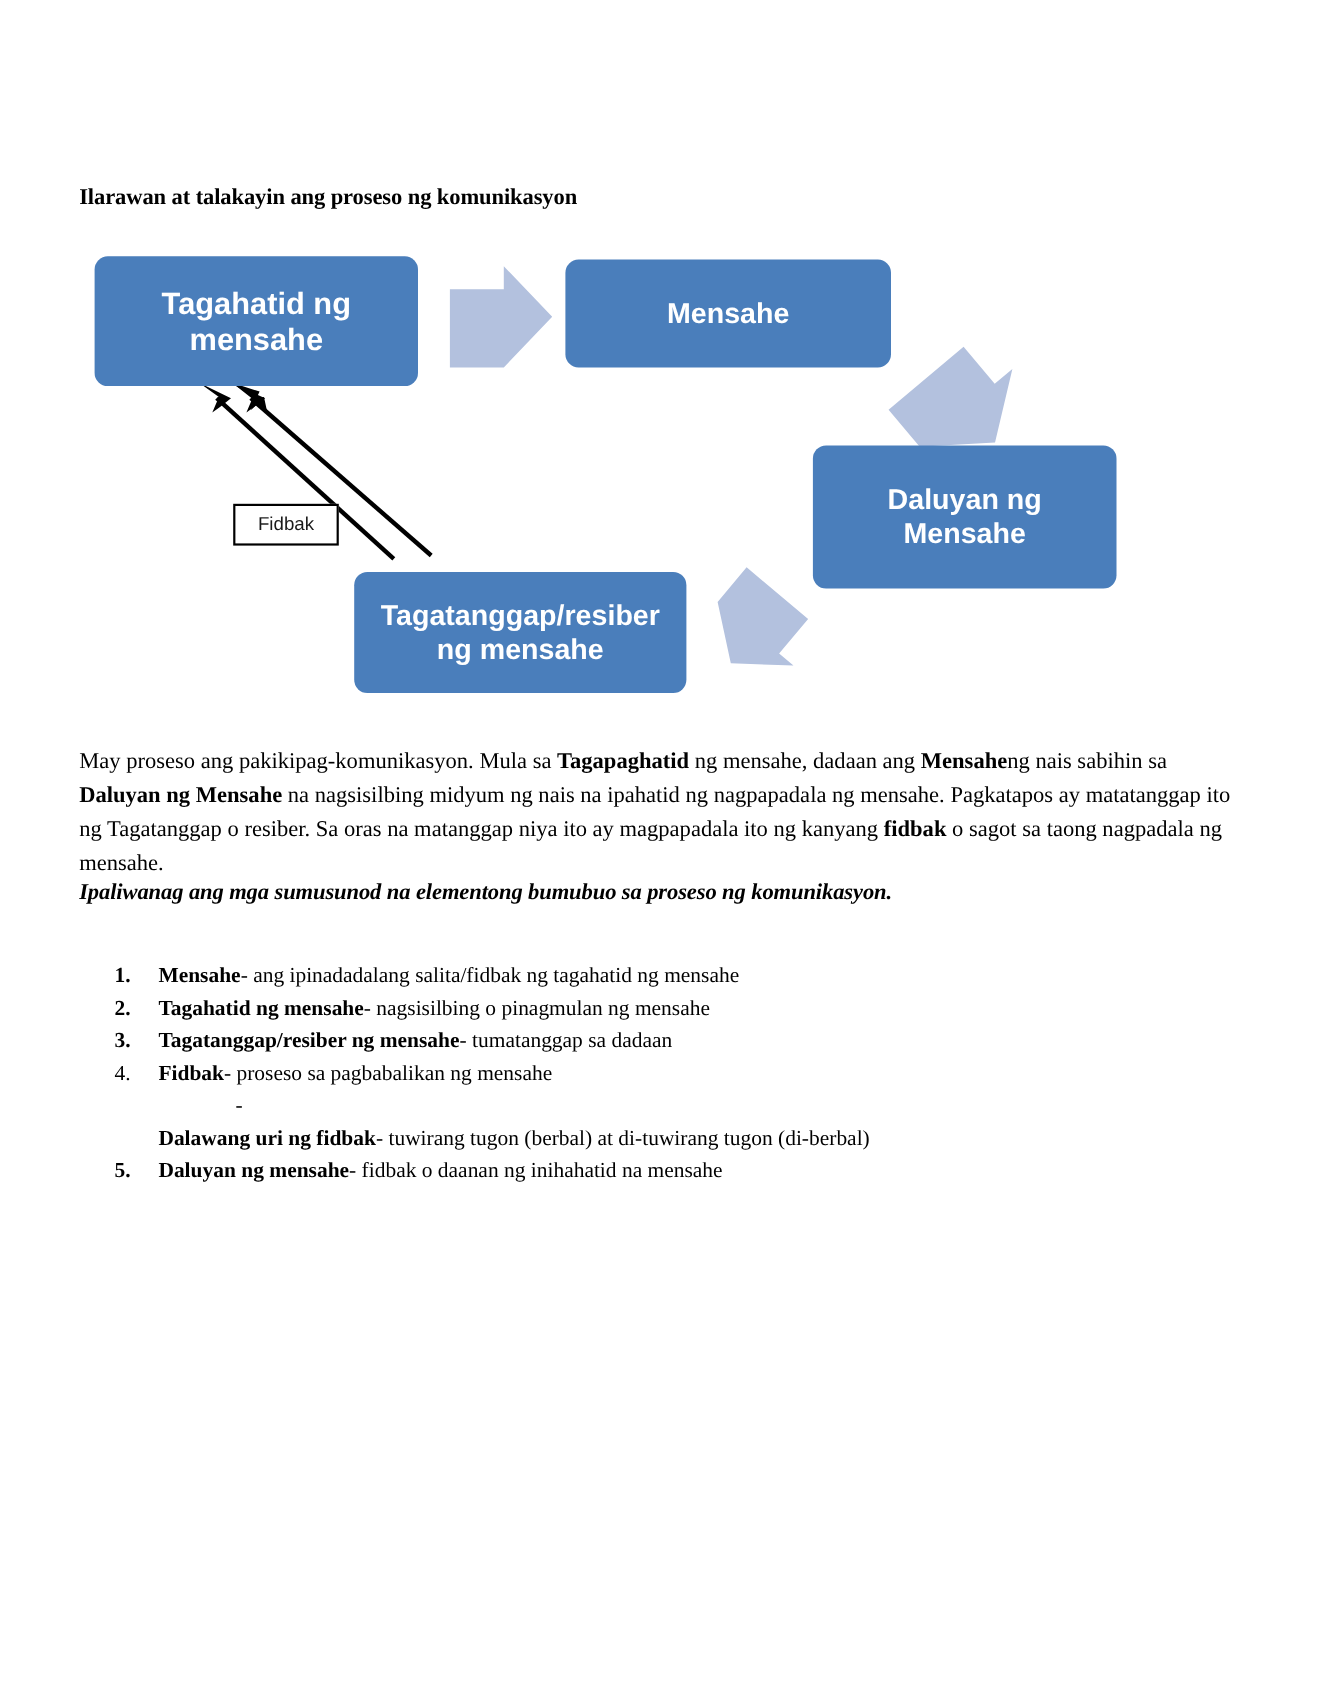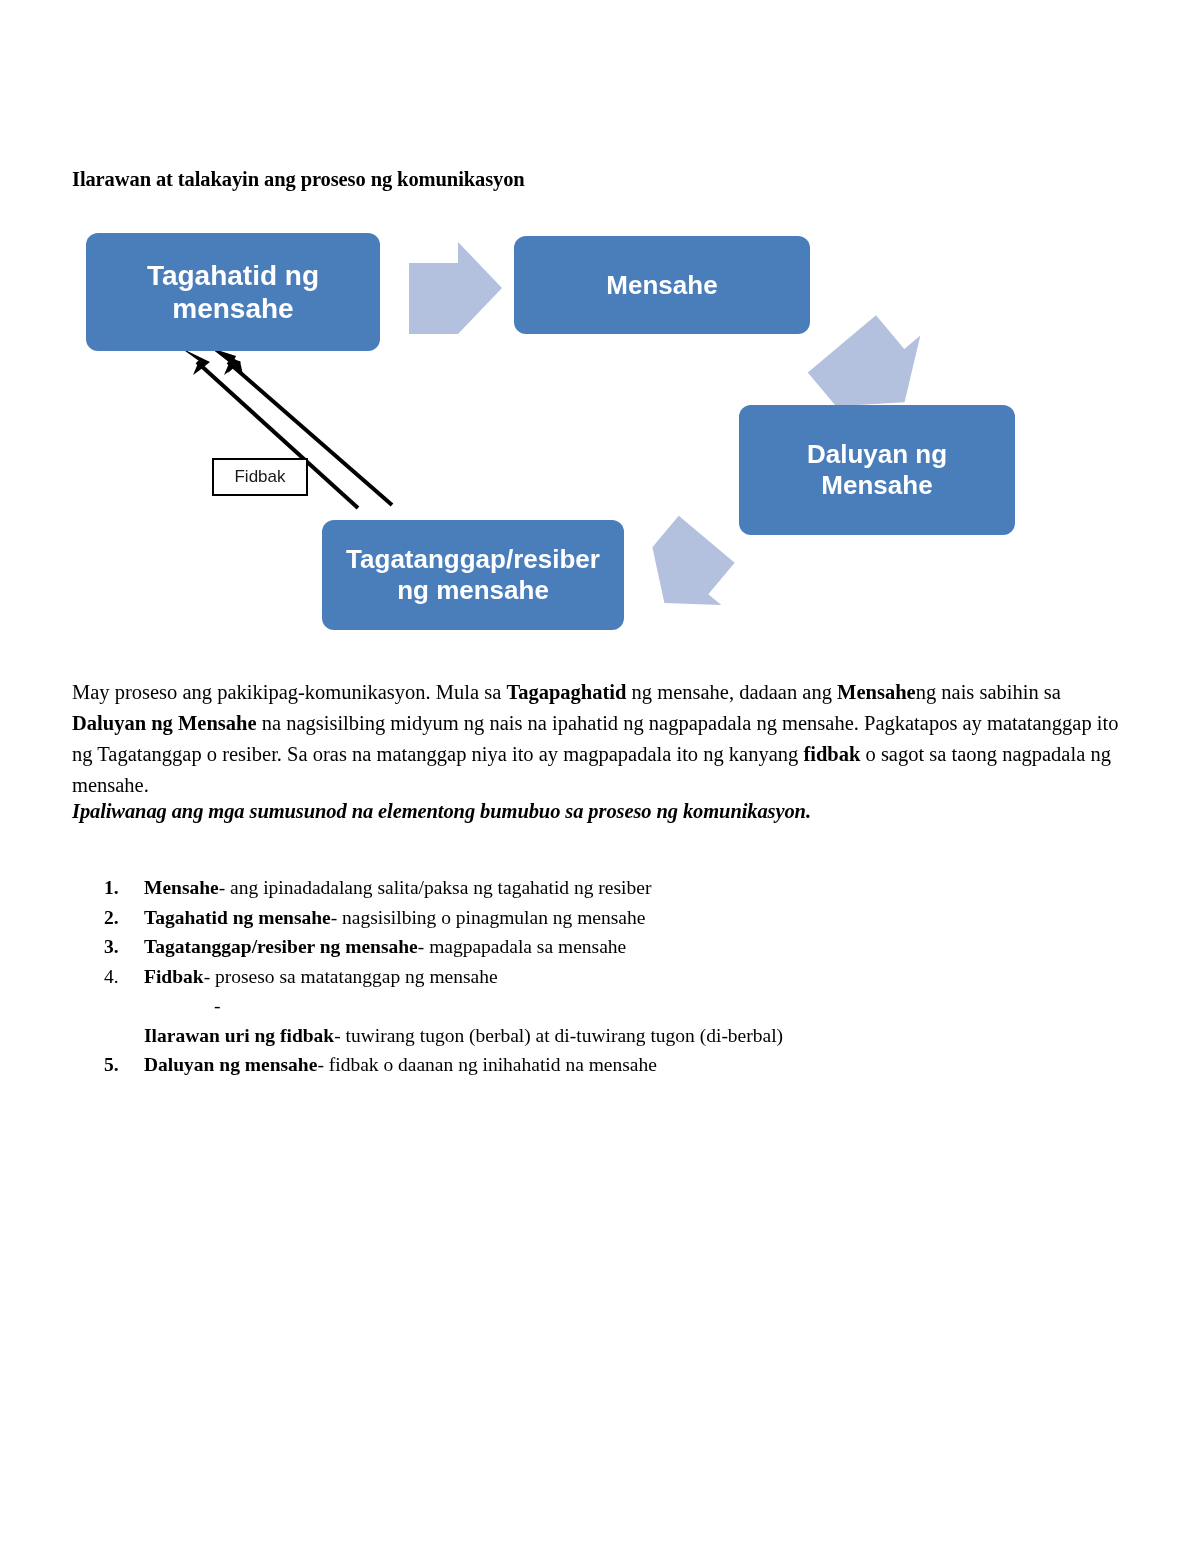--- a/index.html
+++ b/index.html
@@ -216,41 +216,41 @@
     <div class="fidbak-box">Fidbak</div>
   </div>
 
   <p class="paragraph"><span>May proseso ang pakikipag-komunikasyon. Mula sa </span><b>Tagapaghatid</b><span> ng mensahe, dadaan ang </span><b>Mensahe</b><span>ng nais sabihin sa </span><b>Daluyan ng Mensahe</b><span> na nagsisilbing midyum ng nais na ipahatid ng nagpapadala ng mensahe. Pagkatapos ay matatanggap ito ng Tagatanggap o resiber. Sa oras na matanggap niya ito ay magpapadala ito ng kanyang </span><b>fidbak</b><span> o sagot sa taong nagpadala ng mensahe.</span></p>
 
   <div class="heading-2">Ipaliwanag ang mga sumusunod na elementong bumubuo sa proseso ng komunikasyon.</div>
 
   <div class="list">
 
     <div class="list-row">
-      <span class="list-num">1.</span><span class="list-term">Mensahe</span><span>- ang ipinadadalang salita/paksa ng tagahatid ng resiber</span>
+      <span class="list-num">1.</span><span class="list-term">Mensahe</span><span>- ang ipinadadalang salita/fidbak ng tagahatid ng mensahe</span>
     </div>
 
     <div class="list-row">
       <span class="list-num">2.</span><span class="list-term">Tagahatid ng mensahe</span><span>- nagsisilbing o pinagmulan ng mensahe</span>
     </div>
 
     <div class="list-row">
-      <span class="list-num">3.</span><span class="list-term">Tagatanggap/resiber ng mensahe</span><span>-  magpapadala sa mensahe</span>
-    </div>
-
-    <div class="list-row">
-      <span class="list-num plain">4.</span><span class="list-term">Fidbak</span><span>- proseso sa matatanggap ng mensahe</span>
+      <span class="list-num">3.</span><span class="list-term">Tagatanggap/resiber ng mensahe</span><span>-  tumatanggap sa dadaan</span>
+    </div>
+
+    <div class="list-row">
+      <span class="list-num plain">4.</span><span class="list-term">Fidbak</span><span>- proseso sa pagbabalikan ng mensahe</span>
     </div>
 
     <div class="sub-row">
       <span class="sub-dash">-</span>
     </div>
 
     <div class="extra-row">
-      <span class="list-term">Ilarawan uri ng fidbak</span><span>- tuwirang tugon (berbal) at di-tuwirang tugon (di-berbal)</span>
+      <span class="list-term">Dalawang uri ng fidbak</span><span>- tuwirang tugon (berbal) at di-tuwirang tugon (di-berbal)</span>
     </div>
 
     <div class="list-row">
       <span class="list-num">5.</span><span class="list-term">Daluyan ng mensahe</span><span>- fidbak o daanan ng inihahatid na mensahe</span>
     </div>
 
   </div>
 
 </div>
 

